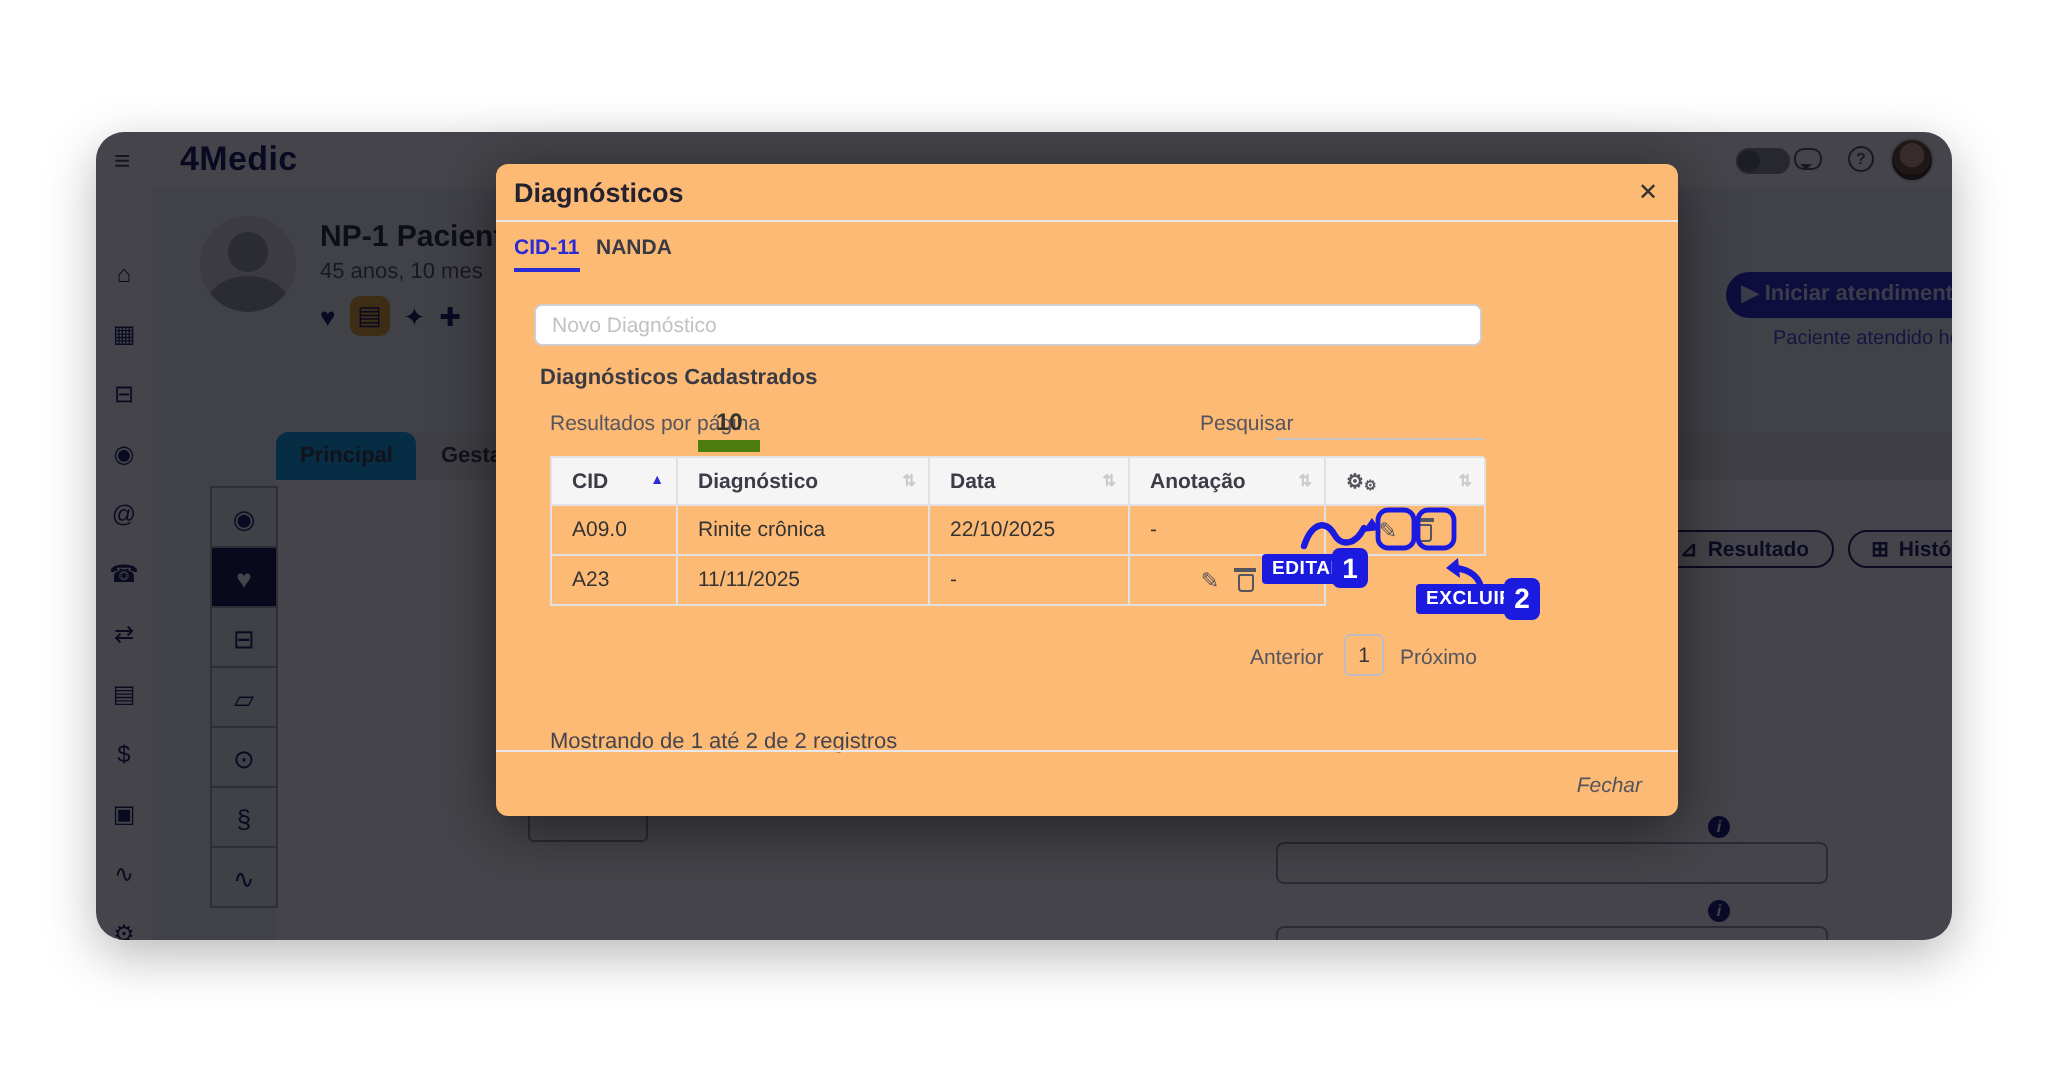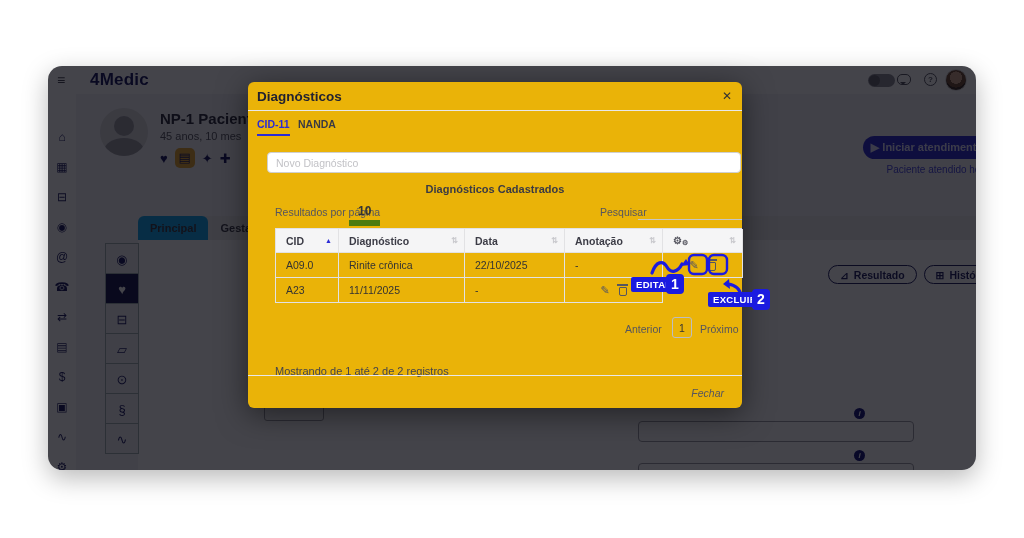--- a/index.html
+++ b/index.html
@@ -56,32 +56,32 @@
              text-align:center; line-height:11px; font-style:italic; }
 
   .sidetools { position:absolute; left:29px; top:150px; width:34px; z-index:1; }
   .st-box { width:34px; height:31px; background:#f0f0f2; border:1px solid #9fb0b0; margin-top:-1px;
             text-align:center; font-size:13px; line-height:31px; color:#16165e; }
   .st-box.sel { background:#15154e; color:#ffffff; }
 
   .dim { position:absolute; inset:0; background:rgba(6,6,14,0.75); z-index:5; }
 
   
-  .modal { position:absolute; left:248px; top:82px; width:494px; height:326px; background:#eab308; border-radius:6px;
+  .modal { position:absolute; left:248px; top:82px; width:591px; height:326px; background:#fdba74; border-radius:6px;
            box-shadow:0 6px 30px rgba(0,0,0,.5); z-index:20; }
   .m-title { position:absolute; left:9px; top:7px; font-size:13.5px; font-weight:bold; color:#222230; }
   .m-close { position:absolute; right:10px; top:7px; font-size:12px; color:#333; cursor:pointer; }
   .m-hd-line { position:absolute; left:0; right:0; top:28px; height:1px; background:#e8e8ea; }
   .m-tab { position:absolute; top:36px; font-size:10.5px; font-weight:bold; }
   .m-tab.act { left:9px; color:#2b2bd6; border-bottom:2px solid #2b2bd6; padding-bottom:4px; }
   .m-tab.ina { left:50px; color:#3a3a44; }
   .m-input { position:absolute; left:19px; top:70px; width:474px; height:21px; border:1px solid #cfcfcf; border-radius:4px;
              font-size:10.5px; padding-left:8px; color:#333; font-family:"Liberation Sans", sans-serif; }
   .m-input::placeholder { color:#c2c2c6; }
-  .m-section { position:absolute; left:0; right:0; top:101px; text-align:center; font-size:11px; font-weight:bold; color:#3a3a44; }
+  .m-section { position:absolute; left:0; right:0; top:101px; font-size:11px; font-weight:bold; color:#3a3a44;padding-left:22px; }
   .m-perpage { position:absolute; left:27px; top:124px; font-size:10.5px; color:#55555f; }
   .m-perpage-val { position:absolute; left:101px; top:122px; font-size:12px; font-weight:bold; color:#333; border-bottom:6px solid #4d7c0f; padding:0 9px 2px; }
   .m-search-lb { position:absolute; left:352px; top:124px; font-size:10.5px; color:#55555f; }
   .m-search-ln { position:absolute; left:390px; top:122px; width:104px; height:16px; border:none; border-bottom:1px solid #c6c6c6; }
 
   .tbl { position:absolute; left:27px; top:146px; width:467px; display:grid;
          grid-template-columns:63px 126px 100px 98px 80px; border-top:1px solid #e2e2e4; border-left:1px solid #e2e2e4; }
   .tc { border-right:1px solid #e2e2e4; border-bottom:1px solid #e2e2e4; font-size:10.5px; color:#333;
         display:flex; align-items:center; padding:0 6px 0 10px; height:25px; }
   .tc.hd { background:#f5f5f6; font-weight:bold; color:#3c3c46; height:24px; justify-content:space-between; }

